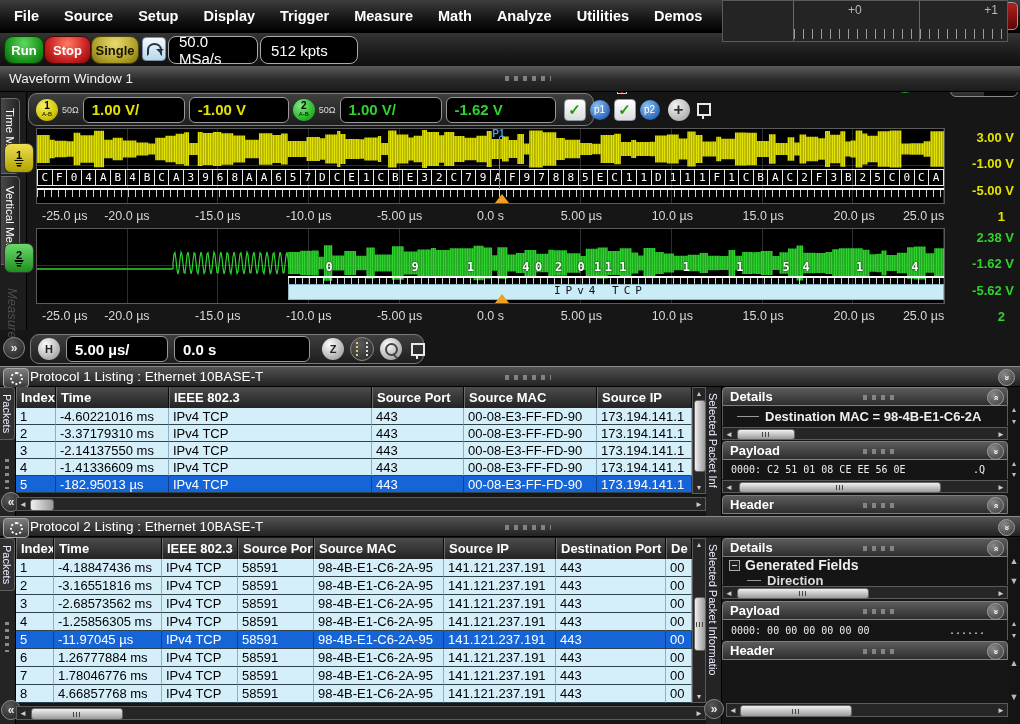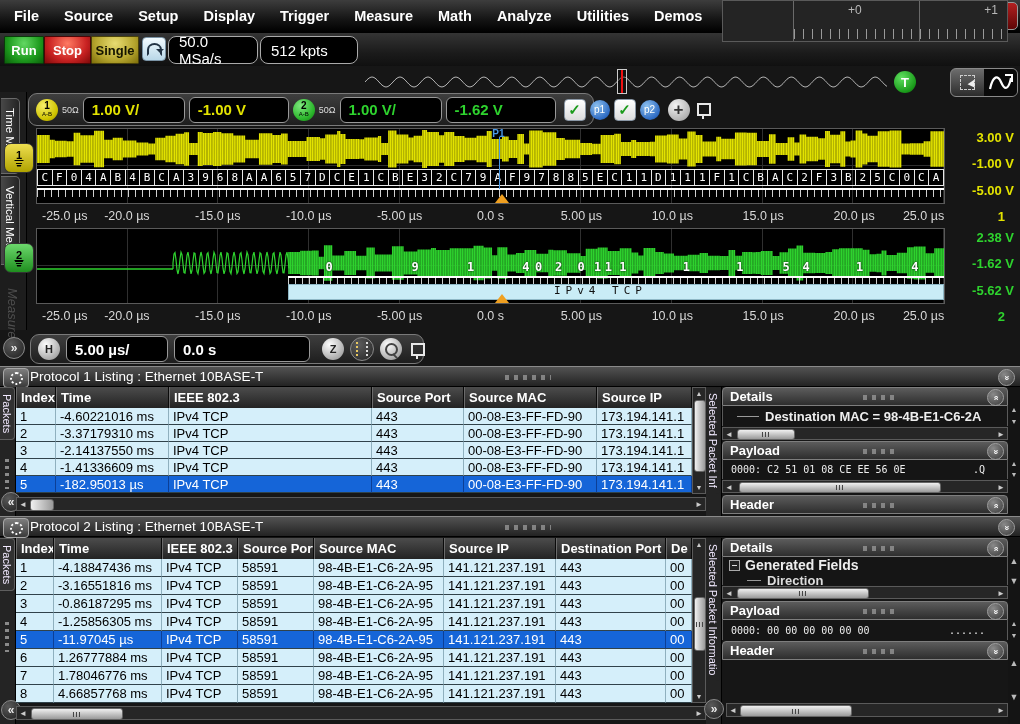--- a/index.html
+++ b/index.html
@@ -15,21 +15,21 @@
   .brand-name{font-size:17px;font-weight:bold;color:#fff;letter-spacing:.5px;line-height:15px;}
   .brand-sub{font-size:8.5px;color:#ddd;letter-spacing:1.5px;}
   #winbtns{right:2px;top:2px;display:flex;gap:3px;}
   .winbtn{width:36px;height:26px;border:1px solid #999;border-radius:5px;background:linear-gradient(#555,#222);
           display:flex;align-items:center;justify-content:center;}
   .winbtn.close{background:linear-gradient(#b32020,#5e0606);color:#fff;font-weight:bold;font-size:15px;width:34px;}
   .min-glyph{width:16px;height:3px;background:#eee;margin-top:12px;}
   .max-glyph{width:14px;height:10px;border:2px solid #eee;box-shadow:3px -3px 0 -1px #eee;}
   
   #toolbar{left:0;top:33px;width:1020px;height:33px;background:linear-gradient(#343434,#1b1b1b 60%,#101010);}
-  .tbtn{position:absolute;top:3px;height:26px;border-radius:1px;color:#fff;font-size:13px;font-weight:bold;
+  .tbtn{position:absolute;top:3px;height:26px;border-radius:9px;color:#fff;font-size:13px;font-weight:bold;
         display:flex;align-items:center;justify-content:center;border:1px solid #0a3a0a;}
   #btn-run{left:4px;width:38px;background:radial-gradient(ellipse at 50% 25%,#62d862,#1d9a1d 60%,#0b600b);}
   #btn-stop{left:44px;width:45px;background:radial-gradient(ellipse at 50% 25%,#ff7a62,#c92222 60%,#7e0a0a);border-color:#4a0606;}
   #btn-single{left:91px;width:46px;background:radial-gradient(ellipse at 50% 25%,#e8dc72,#b5a52e 60%,#7e6f0a);color:#151500;border-color:#4a420a;}
   #btn-clear{left:142px;top:4px;width:24px;height:24px;border-radius:4px;background:linear-gradient(#f2fbff,#b9d7e8);
              border:1px solid #7a93a5;display:flex;align-items:center;justify-content:center;}
   .curve-arrow{width:11px;height:9px;border:2px solid #234;border-bottom-color:transparent;border-radius:50% 50% 0 0;position:relative;}
   .curve-arrow::after{content:"";position:absolute;right:-4px;top:4px;border:4px solid transparent;border-top-color:#234;}
   .pill{position:absolute;top:3px;height:26px;background:#000;border:1.5px solid #aaa;border-radius:8px;
         color:#fff;font-size:15px;display:flex;align-items:center;padding:0 10px;}
@@ -244,20 +244,24 @@
       </div>
       <div id="tr-right">
         <svg width="26" height="24" viewBox="0 0 26 24">
           <path d="M2 18 C5 4,10 4,13 11 S20 21,23 7" fill="none" stroke="#fff" stroke-width="2.2"></path>
           <path d="M17 4 H24 V11" fill="none" stroke="#fff" stroke-width="2"></path>
         </svg>
       </div>
     </div>
   </div>
 
+  <div id="wf-title" class="abs">
+    <span>Waveform Window 1</span>
+    <span class="grip"></span>
+  </div>
 
   <div id="left-strip" class="abs">
     <div id="dimtab">Measure</div>
   <div class="wtab" style="top: 6px;">Time Meas</div>
       <div class="wtab" style="top: 84px;">Vertical Meas</div>
     </div>
 
   <div id="chanrow" class="abs">
     <div class="chbadge ch1bg">
       <span class="n">1</span>
@@ -607,21 +611,21 @@
         <div class="td" style="width: 108px; height: 18px;">-3.16551816 ms</div>
         <div class="td" style="width: 76px; height: 18px;">IPv4 TCP</div>
         <div class="td" style="width: 76px; height: 18px;">58591</div>
         <div class="td" style="width: 130px; height: 18px;">98-4B-E1-C6-2A-95</div>
         <div class="td" style="width: 112px; height: 18px;">141.121.237.191</div>
         <div class="td" style="width: 110px; height: 18px;">443</div>
         <div class="td" style="width: 26px; height: 18px;">00</div>
       </div>
       <div class="trow">
         <div class="td" style="width: 38px; height: 18px;">3</div>
-        <div class="td" style="width: 108px; height: 18px;">-0.86187295 ms</div>
+        <div class="td" style="width: 108px; height: 18px;">-2.68573562 ms</div>
         <div class="td" style="width: 76px; height: 18px;">IPv4 TCP</div>
         <div class="td" style="width: 76px; height: 18px;">58591</div>
         <div class="td" style="width: 130px; height: 18px;">98-4B-E1-C6-2A-95</div>
         <div class="td" style="width: 112px; height: 18px;">141.121.237.191</div>
         <div class="td" style="width: 110px; height: 18px;">443</div>
         <div class="td" style="width: 26px; height: 18px;">00</div>
       </div>
       <div class="trow">
         <div class="td" style="width: 38px; height: 18px;">4</div>
         <div class="td" style="width: 108px; height: 18px;">-1.25856305 ms</div>

